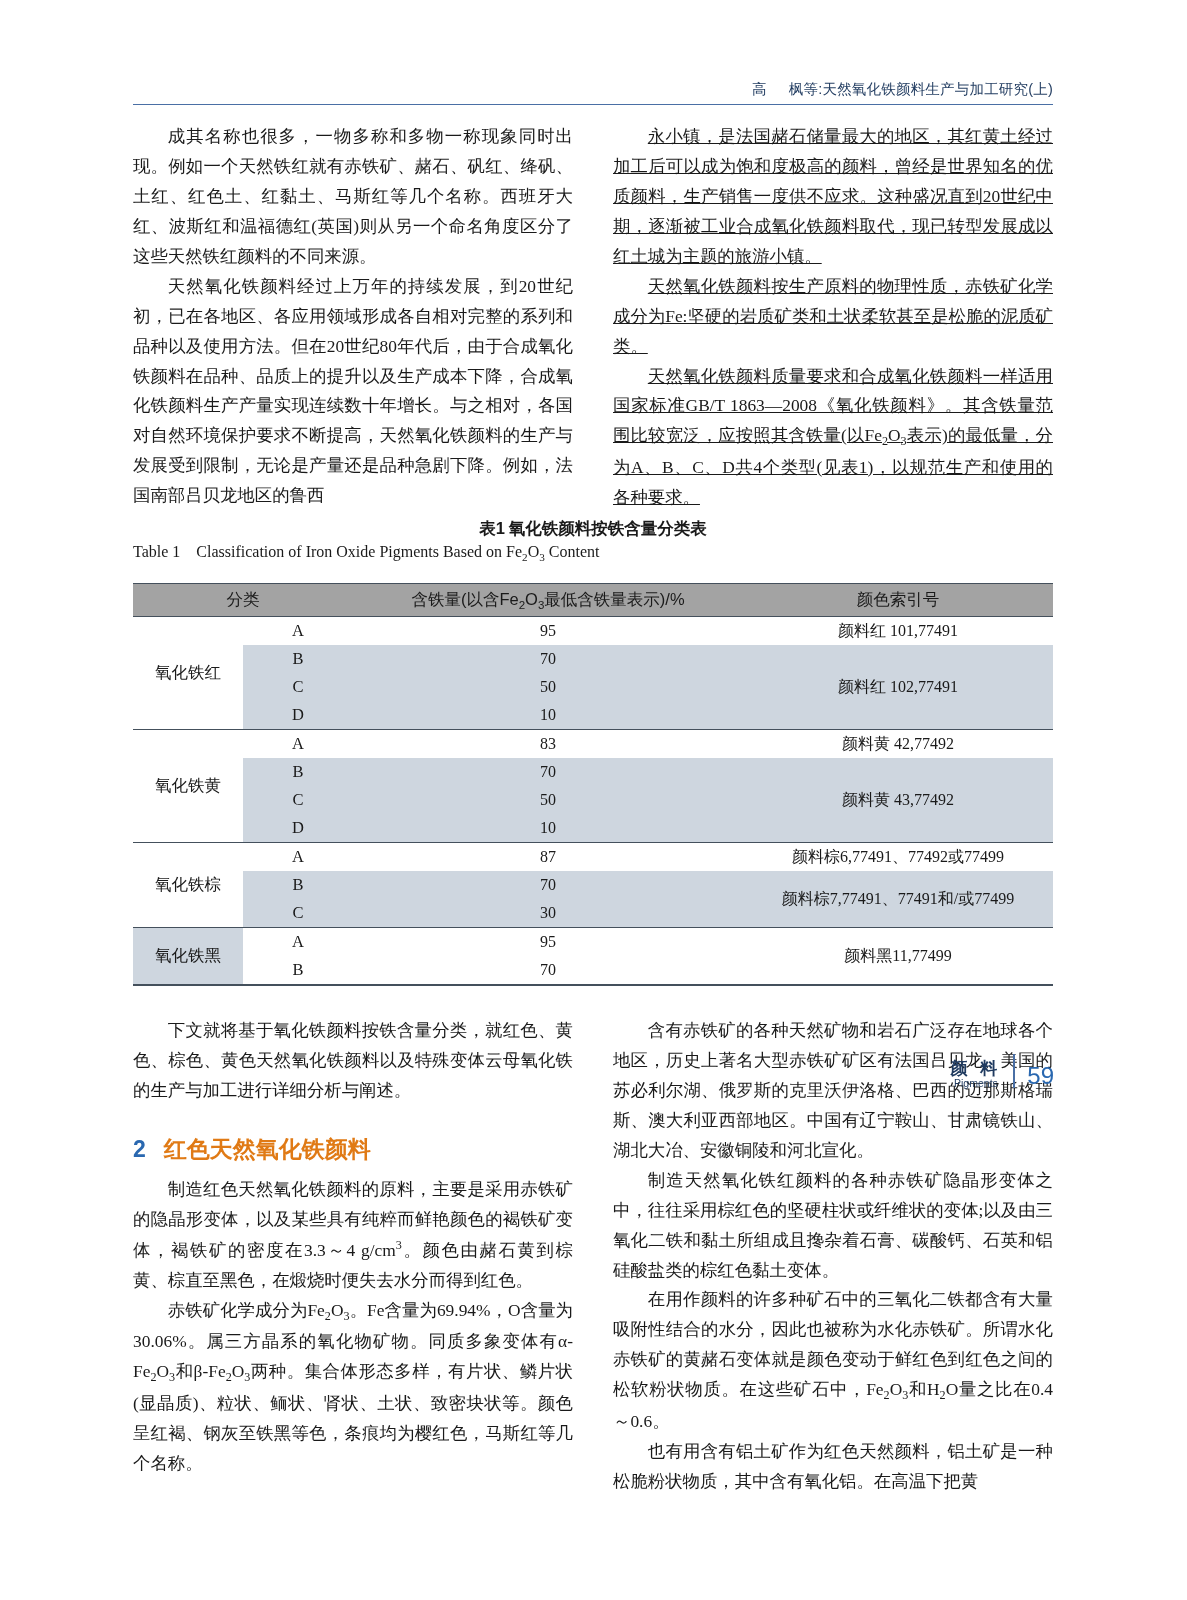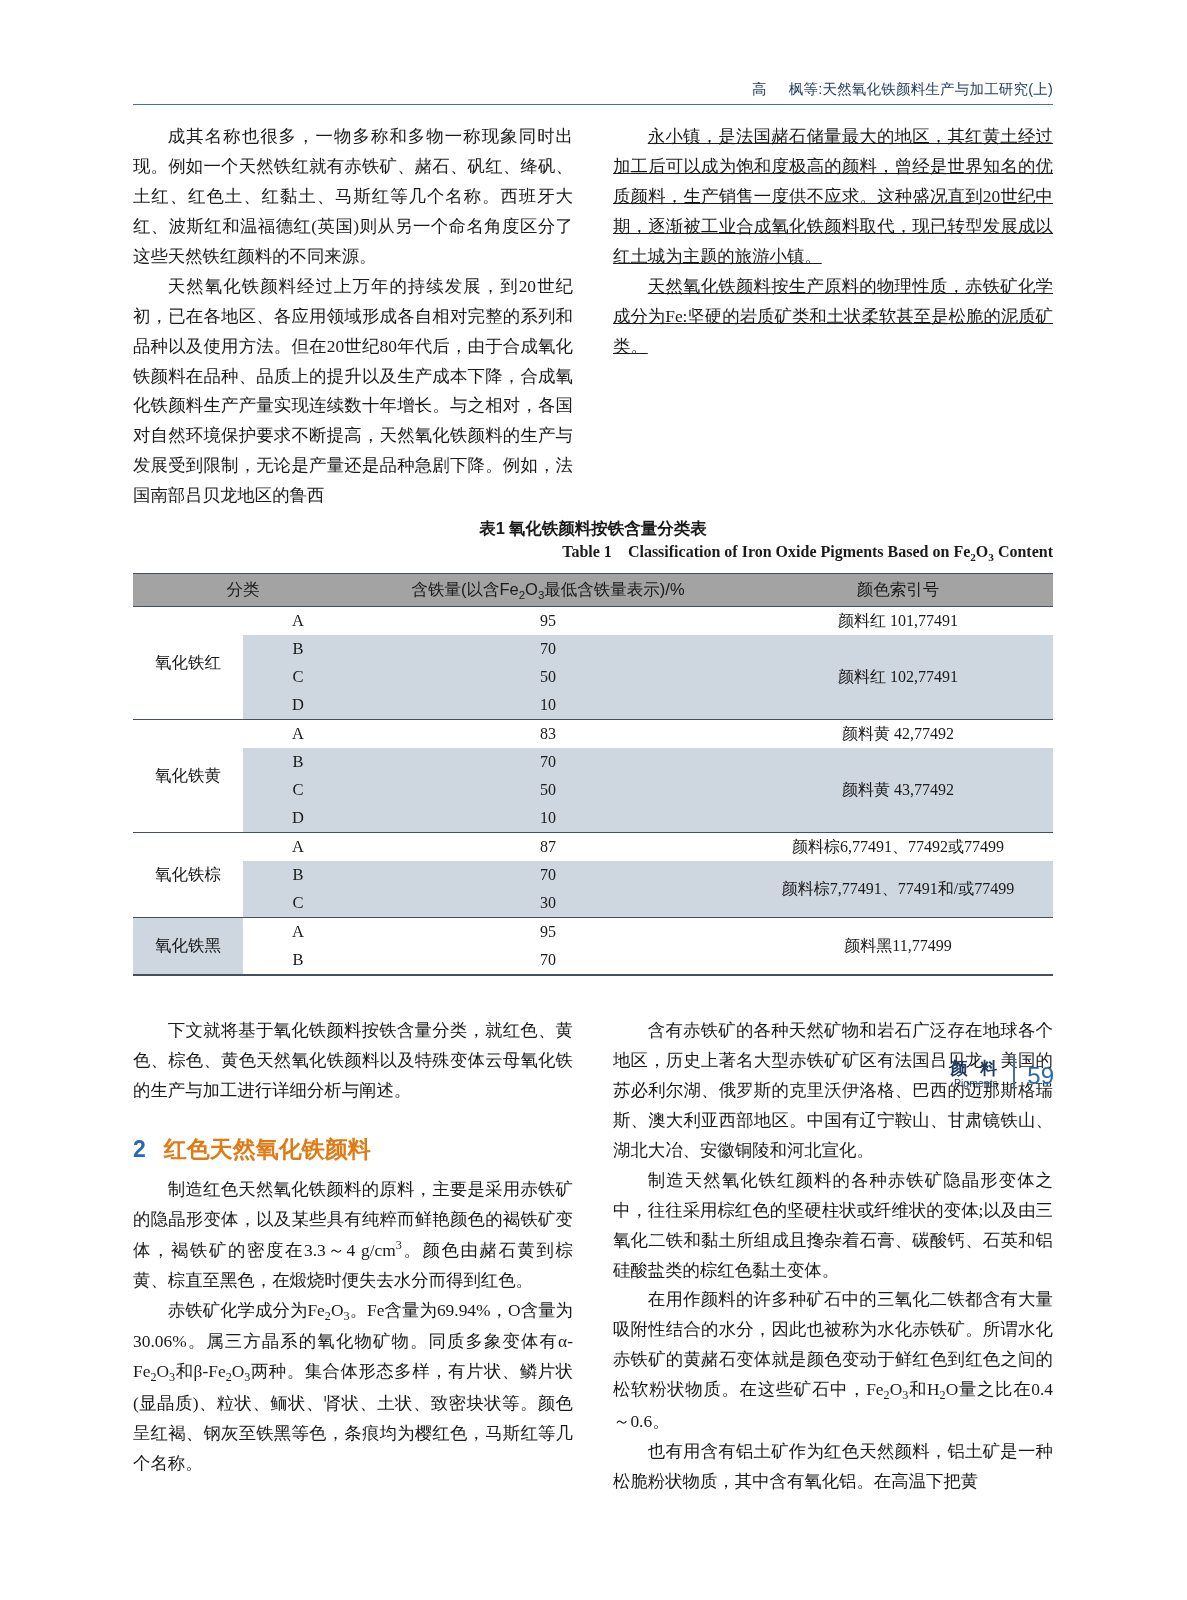--- a/index.html
+++ b/index.html
@@ -102,25 +102,25 @@
   }
   .tbl-title-cn {
     text-align: center;
     font-size: 16.5px;
     font-weight: bold;
     font-family: "Liberation Sans", sans-serif;
     margin-bottom: 3px;
   }
   .tbl-title-cn .t1 { margin-right: 4px; }
   .tbl-title-en {
-    text-align: right;
+    text-align: left;
     font-size: 16px;
-    font-weight: bold;
+    font-weight: normal;
     font-family: "Liberation Serif", serif;
-    margin-bottom: 10px;
+    margin-bottom: 20px;
   }
   .tbl-title-en .t1 { margin-right: 16px; }
   table.cls {
     border-collapse: collapse;
     width: 920px;
     font-size: 16px;
   }
   table.cls th, table.cls td {
     padding: 0;
     text-align: center;
@@ -192,20 +192,21 @@
   <div class="header-rule"></div>
 
   <div class="col left">
     <p>成其名称也很多，一物多称和多物一称现象同时出现。例如一个天然铁红就有赤铁矿、赭石、矾红、绛矾、土红、红色土、红黏土、马斯红等几个名称。西班牙大红、波斯红和温福德红(英国)则从另一个命名角度区分了这些天然铁红颜料的不同来源。</p>
     <p>天然氧化铁颜料经过上万年的持续发展，到20世纪初，已在各地区、各应用领域形成各自相对完整的系列和品种以及使用方法。但在20世纪80年代后，由于合成氧化铁颜料在品种、品质上的提升以及生产成本下降，合成氧化铁颜料生产产量实现连续数十年增长。与之相对，各国对自然环境保护要求不断提高，天然氧化铁颜料的生产与发展受到限制，无论是产量还是品种急剧下降。例如，法国南部吕贝龙地区的鲁西</p>
   </div>
 
   <div class="col right">
     <p>永小镇，是法国赭石储量最大的地区，其红黄土经过加工后可以成为饱和度极高的颜料，曾经是世界知名的优质颜料，生产销售一度供不应求。这种盛况直到20世纪中期，逐渐被工业合成氧化铁颜料取代，现已转型发展成以红土城为主题的旅游小镇。</p>
     <p>天然氧化铁颜料按生产原料的物理性质，赤铁矿化学成分为Fe:坚硬的岩质矿类和土状柔软甚至是松脆的泥质矿类。</p>
+    <p><span>天然氧化铁颜料质量要求和合成氧化铁颜料一样适用国家标准GB/T 1863—2008《氧化铁颜料》。其含铁量范围比较宽泛，应按照其含铁量(以Fe</span><sub>2</sub><span>O</span><sub>3</sub><span>表示)的最低量，分为A、B、C、D共4个类型(见表1)，以规范生产和使用的各种要求。</span></p>
   </div>
 
   <div class="table-wrap">
     <div class="tbl-title-cn">
       <span class="t1">表1</span><span>氧化铁颜料按铁含量分类表</span>
     </div>
     <div class="tbl-title-en">
       <span class="t1">Table 1</span><span>Classification of Iron Oxide Pigments Based on Fe</span><sub>2</sub><span>O</span><sub>3</sub><span> Content</span>
     </div>
 

